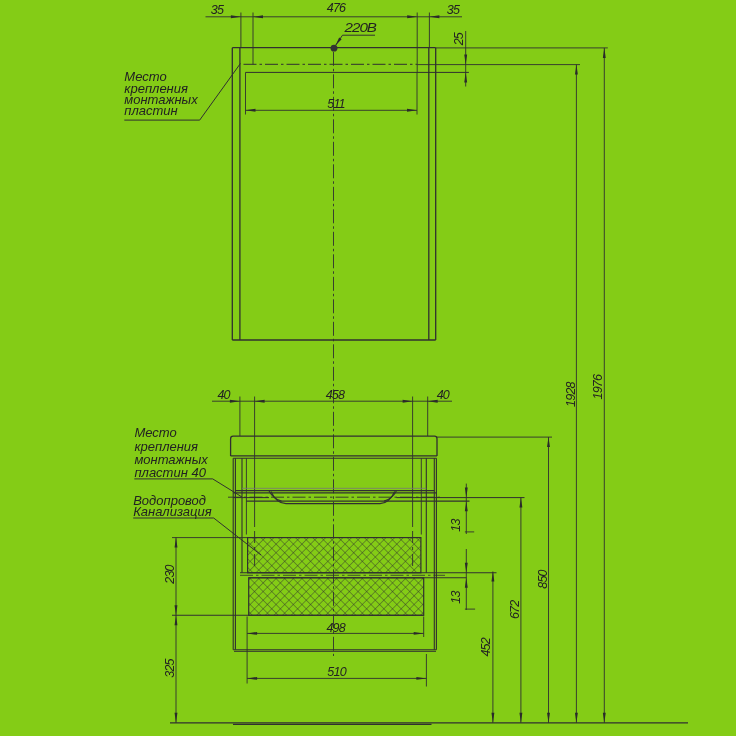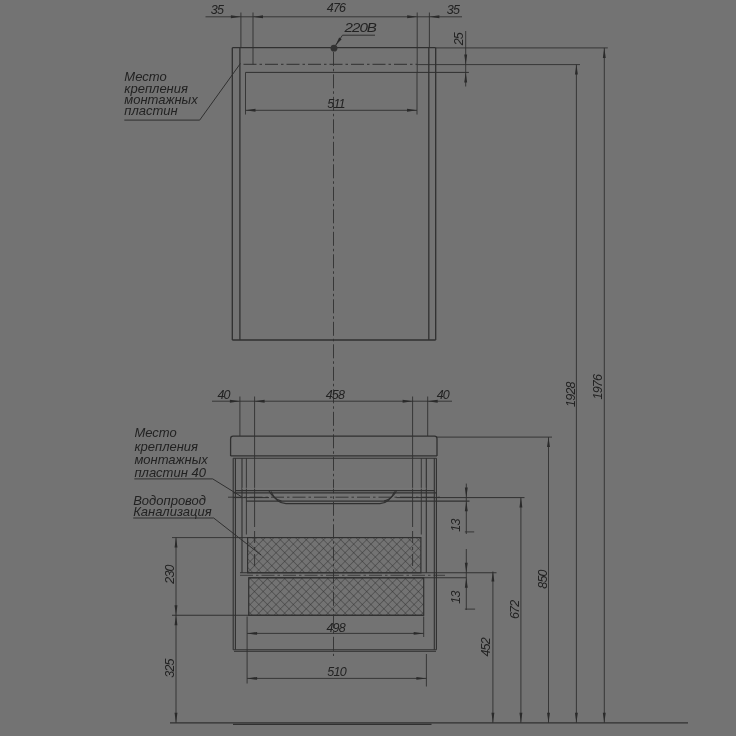--- a/index.html
+++ b/index.html
@@ -1,16 +1,16 @@
 <!DOCTYPE html>
 <html><head>
 <meta charset="utf-8">
 <style>
   html,body{margin:0;padding:0;background:#ffffff;}
-  #wrap{width:736px;height:736px;position:relative;background:#737373;overflow:hidden;}
+  #wrap{width:736px;height:736px;position:relative;background:#84cc16;overflow:hidden;}
   svg{display:block;}
   text{font-family:"Liberation Sans",sans-serif;font-style:italic;fill:#222;}
   .d{font-size:12.5px;letter-spacing:-0.8px;}
   .lbl{font-size:13px;}
 </style>
 </head>
 <body>
 <div id="wrap">
 <svg width="736" height="736" viewBox="0 0 736 736">
 <defs>

